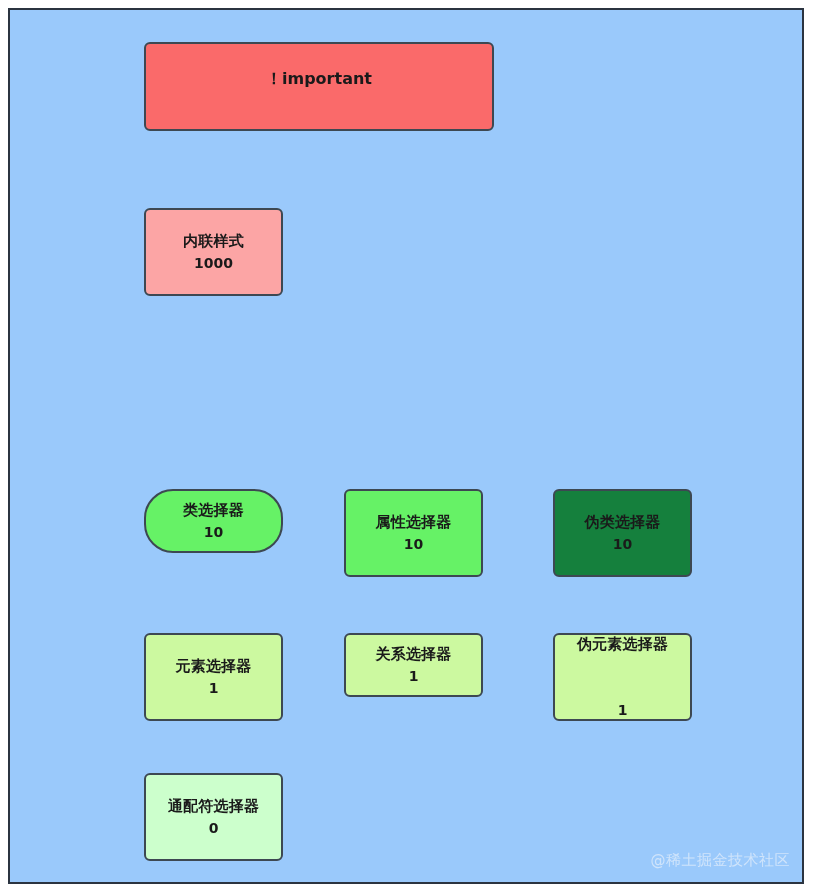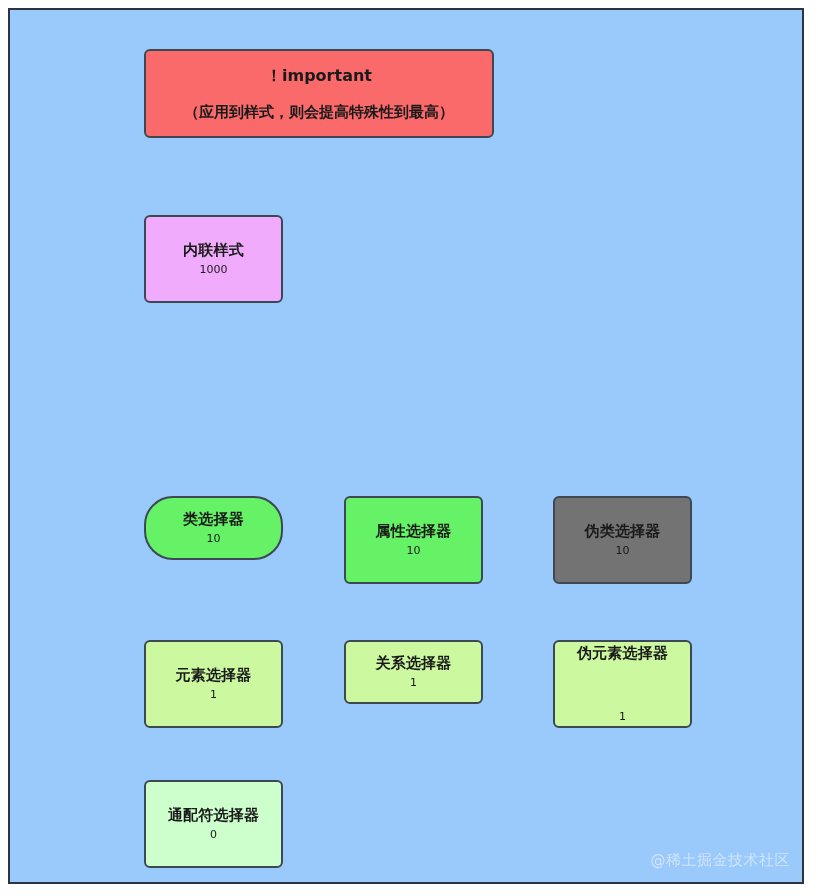--- a/index.html
+++ b/index.html
@@ -29,31 +29,30 @@
     box-sizing: border-box;
     border: 2px solid #3d4852;
     border-radius: 6px;
     display: flex;
     flex-direction: column;
     align-items: center;
     justify-content: center;
     color: #1a1a1a;
     text-align: center;
     line-height: 1.35;
-    margin-top: 7px;
   }
 
   .node .node-title {
     font-size: 15px;
     font-weight: 600;
     letter-spacing: 0.2px;
   }
   .node .node-value {
-    font-size: 11px;
-    font-weight: 400;
+    font-size: 14px;
+    font-weight: 700;
     margin-top: 2px;
   }
 
   
   #node-important {
     left: 134px;
     top: 32px;
     width: 350px;
     height: 89px;
     background: #fa6a6a;
@@ -63,26 +62,26 @@
     font-size: 16px;
     font-weight: 600;
     margin-bottom: 16px;
   }
   #node-important .imp-line2 {
     font-size: 15px;
     font-weight: 600;
   }
 
   
-  #node-inline      { left: 134px; top: 198px;  width: 139px; height: 88px; background: #f0abfc; }
+  #node-inline      { left: 134px; top: 198px;  width: 139px; height: 88px; background: #fca5a5; }
   #node-id          { left: 134px; top: 335px;  width: 139px; height: 88px; background: #33ee33; }
 
   #node-class       { left: 134px; top: 479px;  width: 139px; height: 64px; background: #66f266; border-radius: 29px; }
   #node-attribute   { left: 334px; top: 479px;  width: 139px; height: 88px; background: #66f266; }
-  #node-pseudoclass { left: 543px; top: 479px;  width: 139px; height: 88px; background: #737373; }
+  #node-pseudoclass { left: 543px; top: 479px;  width: 139px; height: 88px; background: #15803d; }
 
   #node-element     { left: 134px; top: 623px;  width: 139px; height: 88px; background: #ccf9a0; text-align: right; }
   #node-relation    { left: 334px; top: 623px;  width: 139px; height: 64px; background: #ccf9a0; }
   #node-pseudoelem  { left: 543px; top: 623px;  width: 139px; height: 88px; background: #ccf9a0; gap: 44px; }
 
   #node-wildcard    { left: 134px; top: 763px;  width: 139px; height: 88px; background: #ccffcc; text-align: right; }
 
   #watermark {
     position: absolute;
     right: 12px;
@@ -93,21 +92,20 @@
     white-space: nowrap;
   }
 </style>
 </head>
 <body>
 
 <div id="diagram-canvas">
 
   <div class="node" id="node-important">
     <div class="imp-line1">！important</div>
-    <div class="imp-line2">（应用到样式，则会提高特殊性到最高）</div>
   </div>
 
   <div class="node" id="node-inline">
     <div class="node-title">内联样式</div>
     <div class="node-value">1000</div>
   </div>
 
 
   <div class="node" id="node-class">
     <div class="node-title">类选择器</div>

